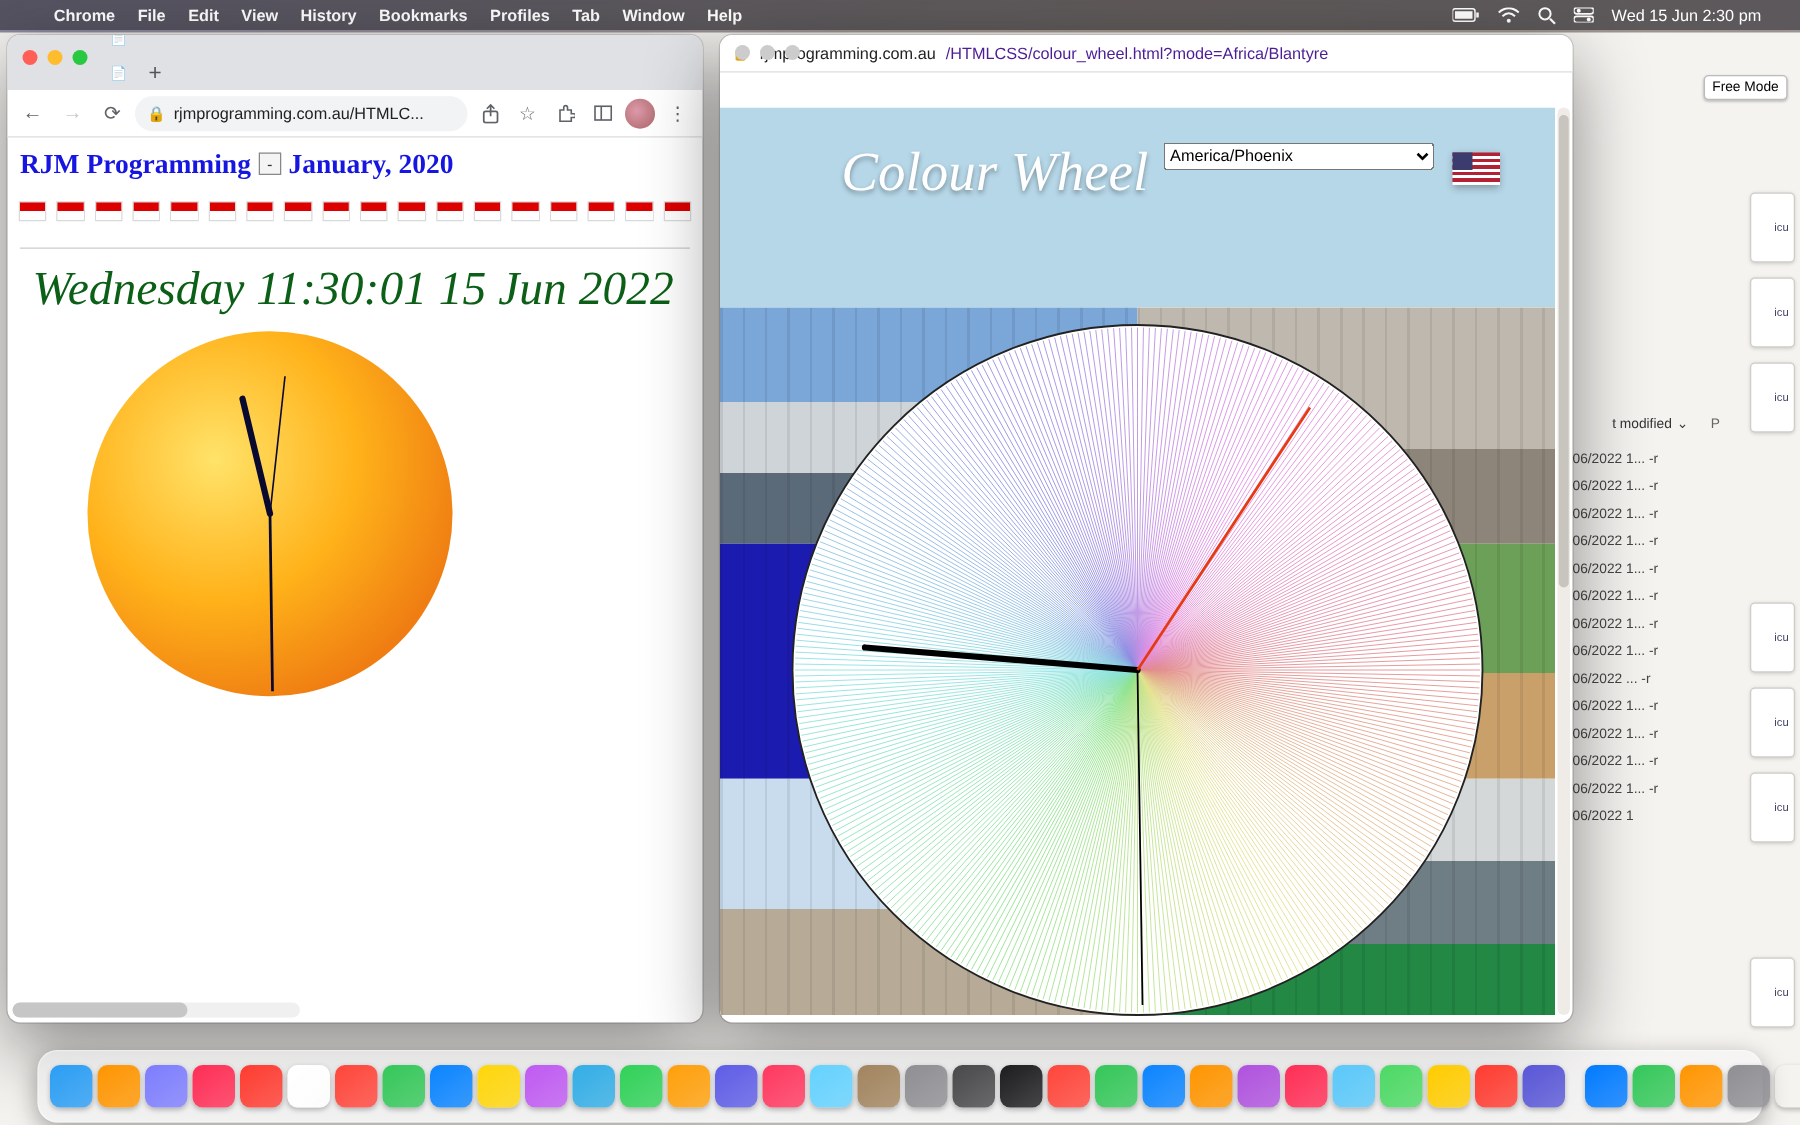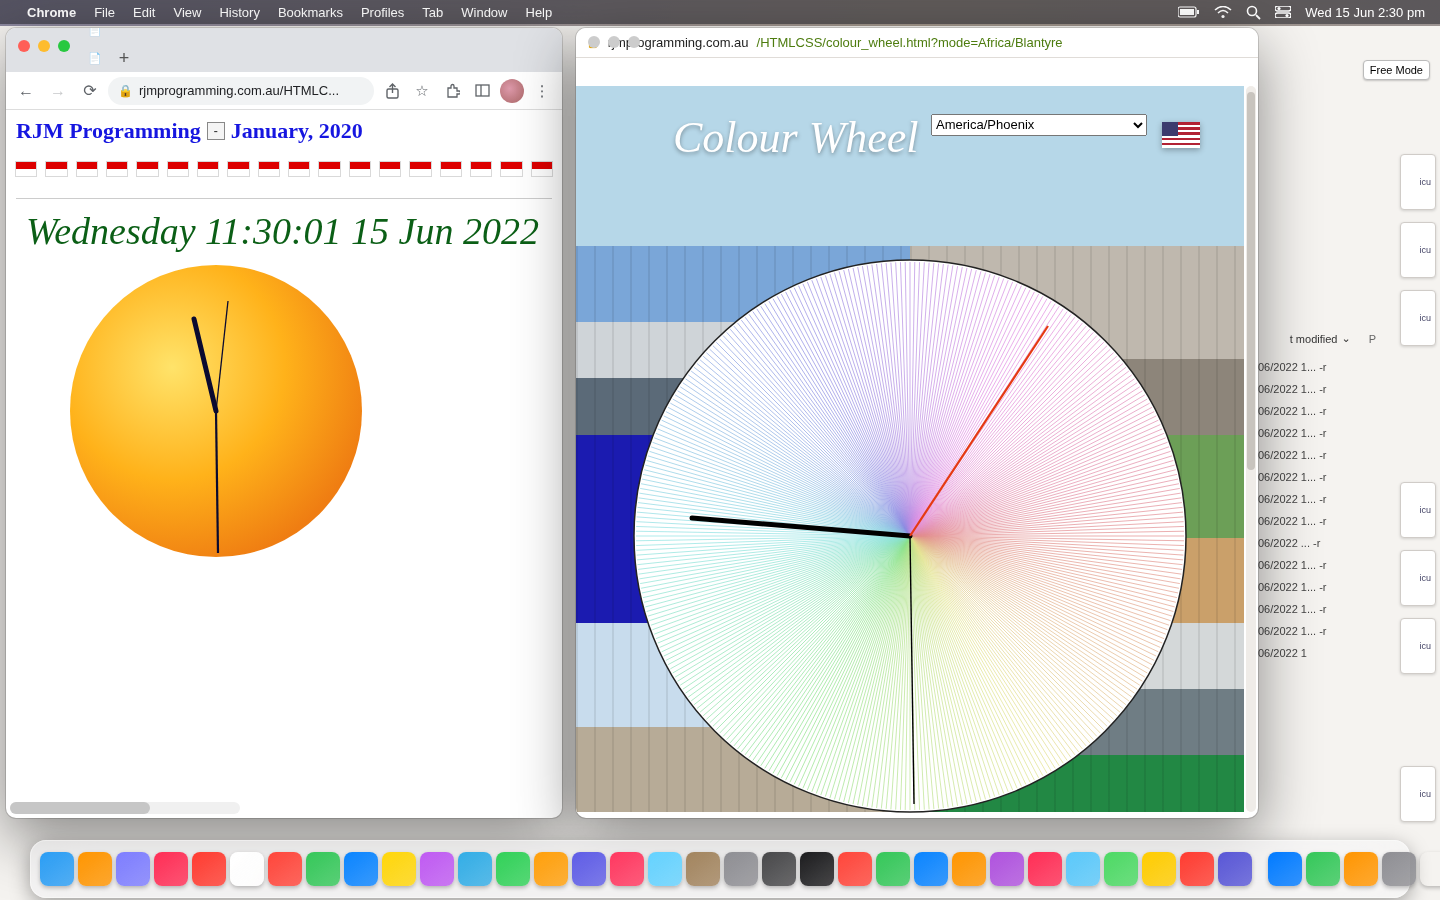--- a/index.html
+++ b/index.html
@@ -6,23 +6,23 @@
   html, body { margin:0; padding:0; width:1440px; height:900px; overflow:hidden;
     font-family: -apple-system, BlinkMacSystemFont, "Helvetica Neue", Arial, sans-serif;
     background:#948f8f;
     background-image:
       linear-gradient(135deg, #8c88a0 0%, #a3988c 40%, #8e8a9a 100%);
     user-select:none;
   }
   
   .menubar { position:absolute; top:0; left:0; right:0; height:24px;
     background:rgba(40,40,48,0.55); backdrop-filter:blur(20px);
-    display:flex; align-items:center; color:#fff; font-size:13px; padding:0 8px;justify-content:space-between;}
+    display:flex; align-items:center; color:#fff; font-size:13px; padding:0 24px;justify-content:space-between;}
   .apple { font-size:15px; margin-right:10px;}
-  .menubar .mitem { padding:0 9px; font-weight:400;}
+  .menubar .mitem { padding:0 9px; font-weight:700;}
   .menubar .mitem.app { font-weight:600;}
   .menubar .spacer { flex:1;}
   .menubar .ritem { padding:0 7px; display:flex; align-items:center; gap:4px;}
   
   .bgwin { position:absolute; top:26px; left:0; right:0; bottom:0;
     background:#f5f3f0;}
   .bgwin .colhdr { position:absolute; top:306px; right:64px; font-size:11px;
     color:#333; display:flex; align-items:center; gap:4px;}
   .bgwin .collist { position:absolute; top:330px; right:0; width:190px;}
   .bgwin .collist div{ height:22px; line-height:22px; padding-left:8px;
@@ -90,21 +90,21 @@
     height:12px; background:#c6c6c6; border-radius:6px;}
   
   .safari{ top:28px; left:576px; width:682px; height:790px;}
   .safari .titlebar{ height:28px; background:linear-gradient(#f6f4f2,#e7e4e0);
     display:flex; align-items:center; padding-left:68px; font-size:12px;
     color:#7a7a7a; border-bottom:1px solid #d4d0cc;}
   .safari .addr{ height:30px; background:#fff; border-bottom:1px solid #e0dcd8;
     display:flex; align-items:center; padding:0 10px; gap:8px; font-size:13px;}
   .safari .addr .lock{ color:#777; font-size:11px;}
   .safari .addr .host{ color:#222;}
-  .safari .addr .path{ color:#4d7c0f;}
+  .safari .addr .path{ color:#4c1d95;}
   .safari .page{ position:absolute; top:58px; left:0; right:14px; bottom:0;
     overflow:hidden;}
   .safari .scrollbar{ position:absolute; top:58px; right:2px; width:10px;
     bottom:6px; background:#efece8; border-radius:5px;}
   .safari .scrollbar::before{ content:""; position:absolute; top:6px; left:1px;
     width:8px; height:52%; background:#c8c4be; border-radius:4px;}
   .skyband{ background:#b6d7e8; height:160px; text-align:center; position:relative;}
   .cw-title{ font-family:"Times New Roman",serif; font-style:italic;
     font-size:44px; color:#fff; text-shadow:0 2px 4px rgba(0,0,0,.35);
     display:inline-block; margin-top:26px; vertical-align:middle;}

